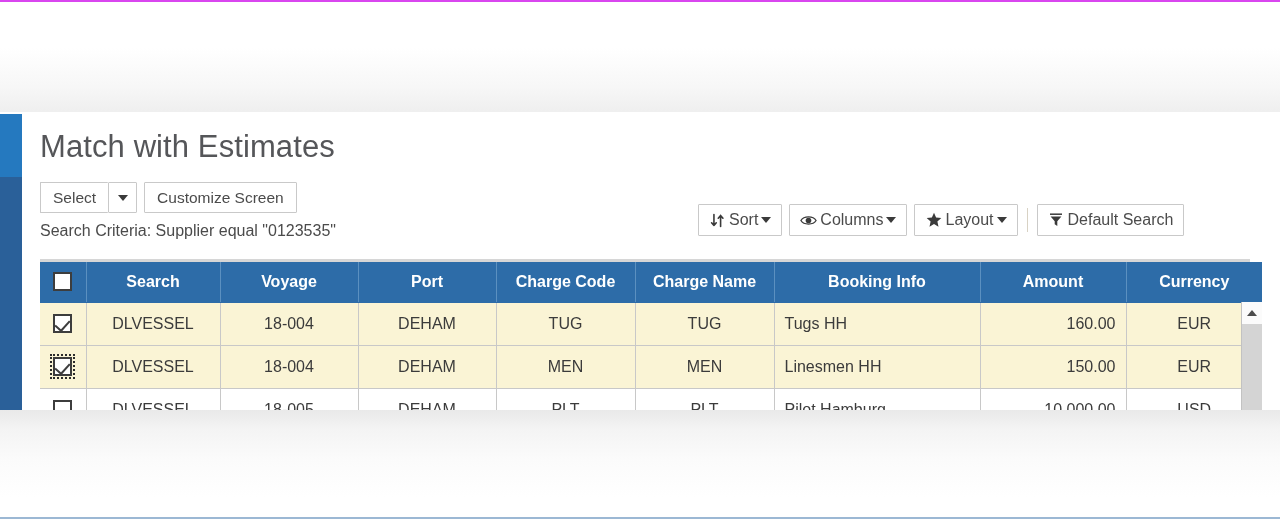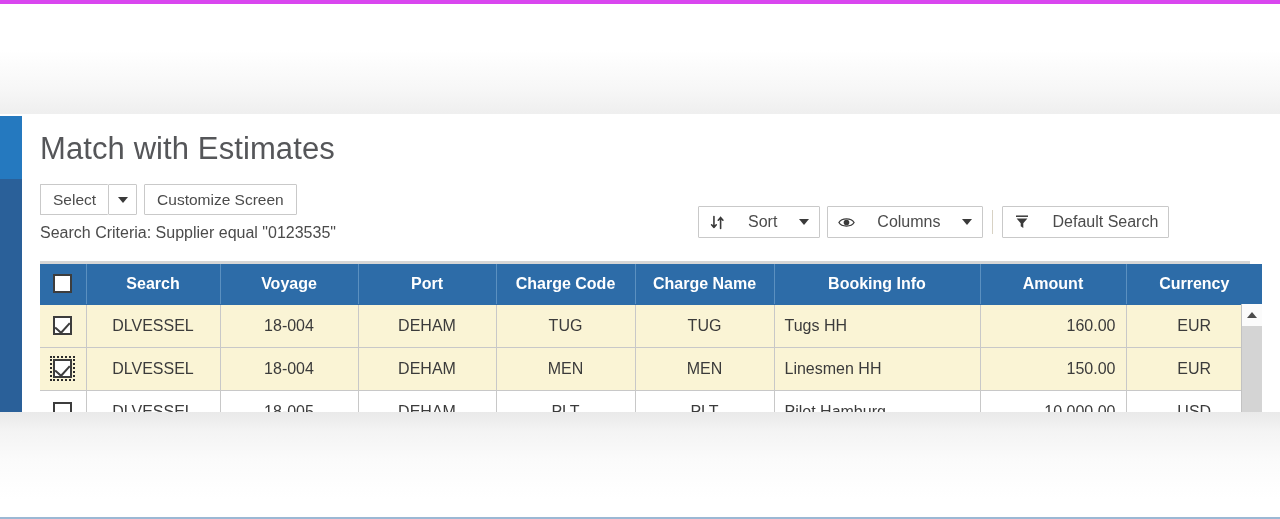--- a/index.html
+++ b/index.html
@@ -15,21 +15,21 @@
     position: relative;
   }
 
   
   #page-frame {
     position: absolute;
     left: 0; top: 0;
     width: 1280px; height: 519px;
     background: #ffffff;
     box-sizing: border-box;
-    border-top: 4px solid #d946ef;
+    border-top: 2px solid #d946ef;
     border-bottom: 2px solid #9cb8d4;
     overflow: hidden;
   }
 
   
   #top-fade {
     position: absolute;
     left: 0; top: 2px;
     width: 1280px; height: 110px;
     background: linear-gradient(to bottom, #ffffff 0%, #ffffff 40%, #f7f7f7 75%, #eeeeee 100%);
@@ -136,21 +136,21 @@
     white-space: nowrap;
   }
 
   
   #toolbar-right {
     position: absolute;
     left: 676px; top: 92px;
     display: flex;
     align-items: stretch;
   }
-  #toolbar-right .btn { gap: 22px; padding: 0 10px; height: 32px; font-size: 16px; }
+  #toolbar-right .btn { gap: 3px; padding: 0 10px; height: 32px; font-size: 16px; }
   #toolbar-right .btn + .btn { margin-left: 7px; }
   .tb-icon {
     display: inline-flex;
     align-items: center;
     justify-content: center;
     width: 17px; height: 17px;
     flex: 0 0 auto;
   }
   .tb-icon svg { display: block; }
   .vsep {
@@ -304,20 +304,29 @@
           <span class="tb-icon">
             <svg width="17" height="13" viewBox="0 0 18 13">
               <path d="M1 6.5 C4 1.5 14 1.5 17 6.5 C14 11.5 4 11.5 1 6.5 Z" fill="none" stroke="#3a3a3a" stroke-width="1.4"></path>
               <circle cx="9" cy="6.5" r="3" fill="#3a3a3a"></circle>
             </svg>
           </span>
           <span>Columns</span>
           <span class="caret-down"></span>
         </button>
 
+        <button class="btn">
+          <span class="tb-icon">
+            <svg width="16" height="16" viewBox="0 0 16 16">
+              <polygon points="8,0.8 10.1,5.6 15.3,6.1 11.4,9.6 12.5,14.7 8,12 3.5,14.7 4.6,9.6 0.7,6.1 5.9,5.6" fill="#3a3a3a"></polygon>
+            </svg>
+          </span>
+          <span>Layout</span>
+          <span class="caret-down"></span>
+        </button>
 
         <div class="vsep"></div>
 
         <button class="btn">
           <span class="tb-icon">
             <svg width="16" height="16" viewBox="0 0 16 16">
               <line x1="2" y1="2.2" x2="14" y2="2.2" stroke="#3a3a3a" stroke-width="1.5"></line>
               <polygon points="2.6,4.4 13.4,4.4 9.3,9.2 9.3,14 6.7,12.2 6.7,9.2" fill="#3a3a3a"></polygon>
             </svg>
           </span>

